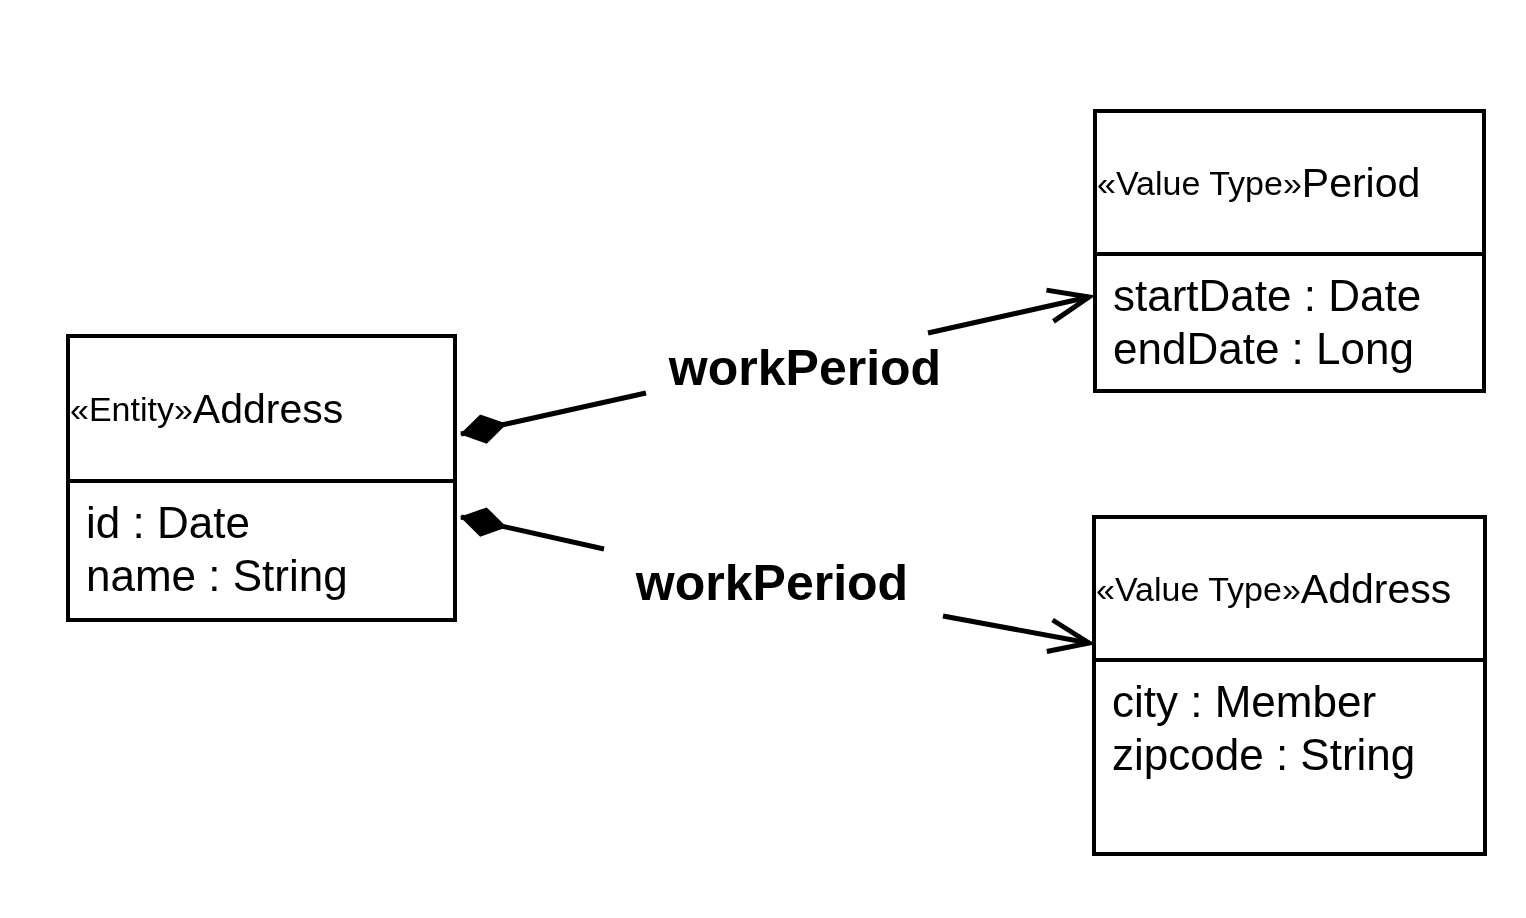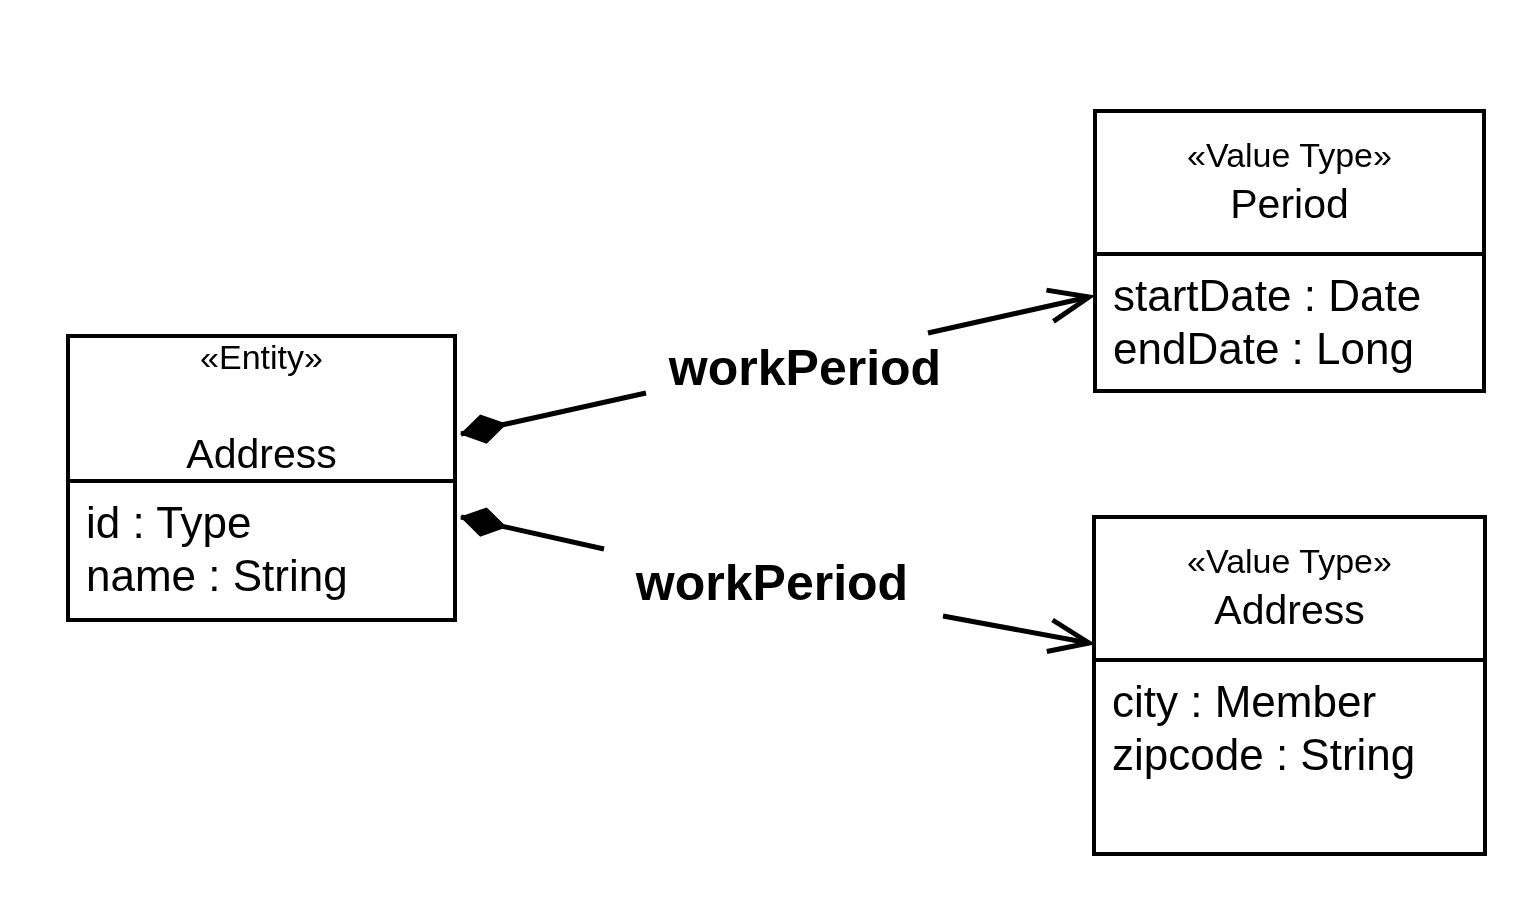--- a/index.html
+++ b/index.html
@@ -29,23 +29,23 @@
     box-sizing: border-box;
     background: #ffffff;
     border: 4px solid #000000;
     display: flex;
     flex-direction: column;
   }
   .uml-header {
     box-sizing: border-box;
     border-bottom: 4px solid #000000;
     display: flex;
-    flex-direction: column;
+    flex-direction: row;
     align-items: center;
-    justify-content: center;
+    justify-content: flex-start;
     flex: 0 0 auto;
   }
   .stereotype {
     font-size: 34px;
     line-height: 42px;
     white-space: nowrap;
   }
   .cls-name {
     font-size: 41px;
     font-weight: normal;
@@ -57,21 +57,21 @@
     flex: 1 1 auto;
     padding: 13px 0 0 16px;
     font-size: 44px;
     line-height: 53px;
   }
   .attr-row {
     white-space: nowrap;
   }
   
   #class-member  { left: 66px;   top: 334px; width: 391px; height: 288px; }
-  #class-member .uml-header { height: 145px; gap: 48px; }
+  #class-member .uml-header { height: 145px; }
   #class-period  { left: 1093px; top: 109px; width: 393px; height: 284px; }
   #class-period .uml-header { height: 143px; }
   #class-address { left: 1092px; top: 515px; width: 395px; height: 341px; }
   #class-address .uml-header { height: 143px; }
   
   .edge-label {
     position: absolute;
     font-size: 50px;
     font-weight: bold;
     line-height: 1;
@@ -107,21 +107,21 @@
     <path class="edge" d="M 461 517 L 604 549" marker-start="url(#diamond)"></path>
     <path class="edge" d="M 943 616 L 1089 643" marker-end="url(#openarrow)"></path>
   </svg>
 
   <div class="uml-class" id="class-member">
     <div class="uml-header">
       <div class="stereotype">«Entity»</div>
       <div class="cls-name">Address</div>
     </div>
     <div class="uml-attrs">
-      <div class="attr-row">id : Type</div>
+      <div class="attr-row">id : Date</div>
       <div class="attr-row">name : String</div>
     </div>
   </div>
 
   <div class="uml-class" id="class-period">
     <div class="uml-header">
       <div class="stereotype">«Value Type»</div>
       <div class="cls-name">Period</div>
     </div>
     <div class="uml-attrs">

